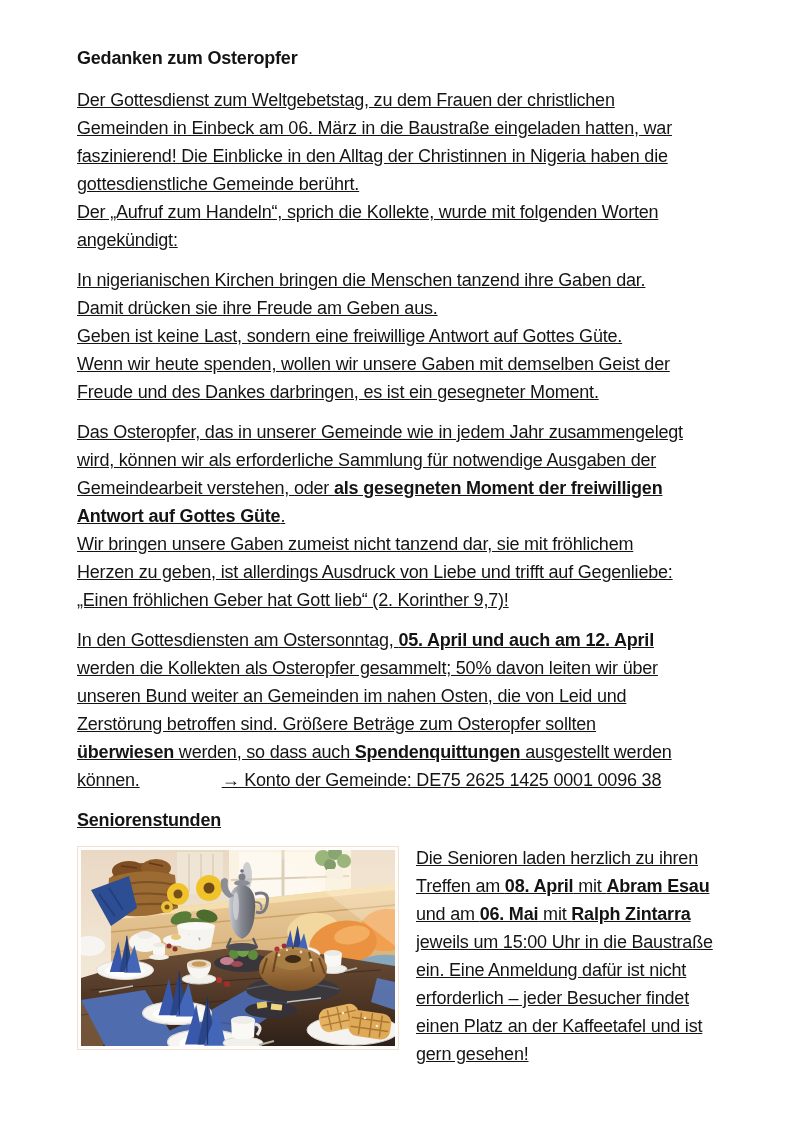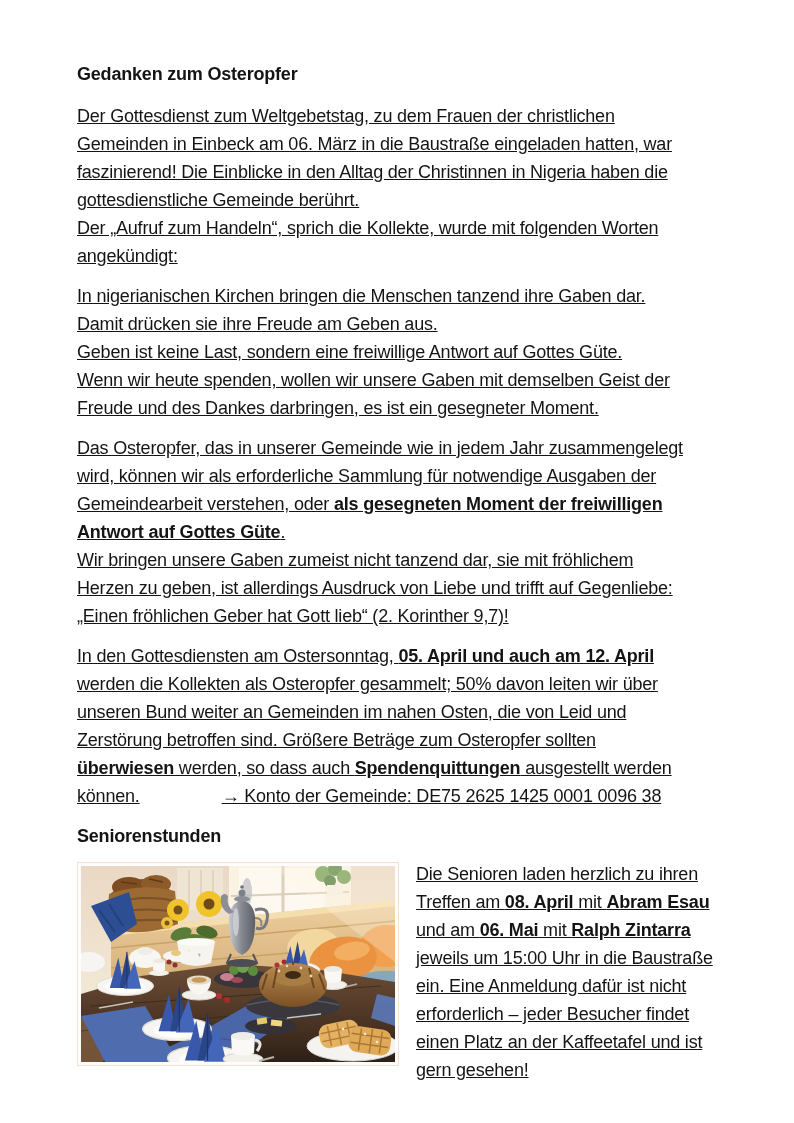--- a/index.html
+++ b/index.html
@@ -6,29 +6,29 @@
   html, body { margin: 0; padding: 0; }
   body {
     width: 794px; height: 1123px;
     background: #ffffff;
     overflow: hidden;
     font-family: "Liberation Sans", "DejaVu Sans", sans-serif;
     color: #141414;
   }
   .page {
     width: 794px; height: 1123px;
-    padding: 60px 40px 0 77px;
+    padding: 44px 40px 0 77px;
   }
   .doc-heading {
     font-size: 18px; line-height: 28px; font-weight: 700;
     margin: 0 0 14px 0;
     white-space: nowrap;
     letter-spacing: -0.2px;
   }
-  .doc-heading.second { margin: 0 0 12px 0; }
+  .doc-heading.second { margin: 0 0 12px 0; text-decoration: underline; }
   .para {
     font-size: 18px; line-height: 28px; font-weight: 400;
     margin: 0 0 12px 0;
     white-space: nowrap;
     letter-spacing: -0.2px;
     text-decoration: underline;
   }
   .para .b { font-weight: 700; }
   .para .tab { display: inline-block; width: 82px; }
   .senior-row { display: flex; align-items: flex-start; }

